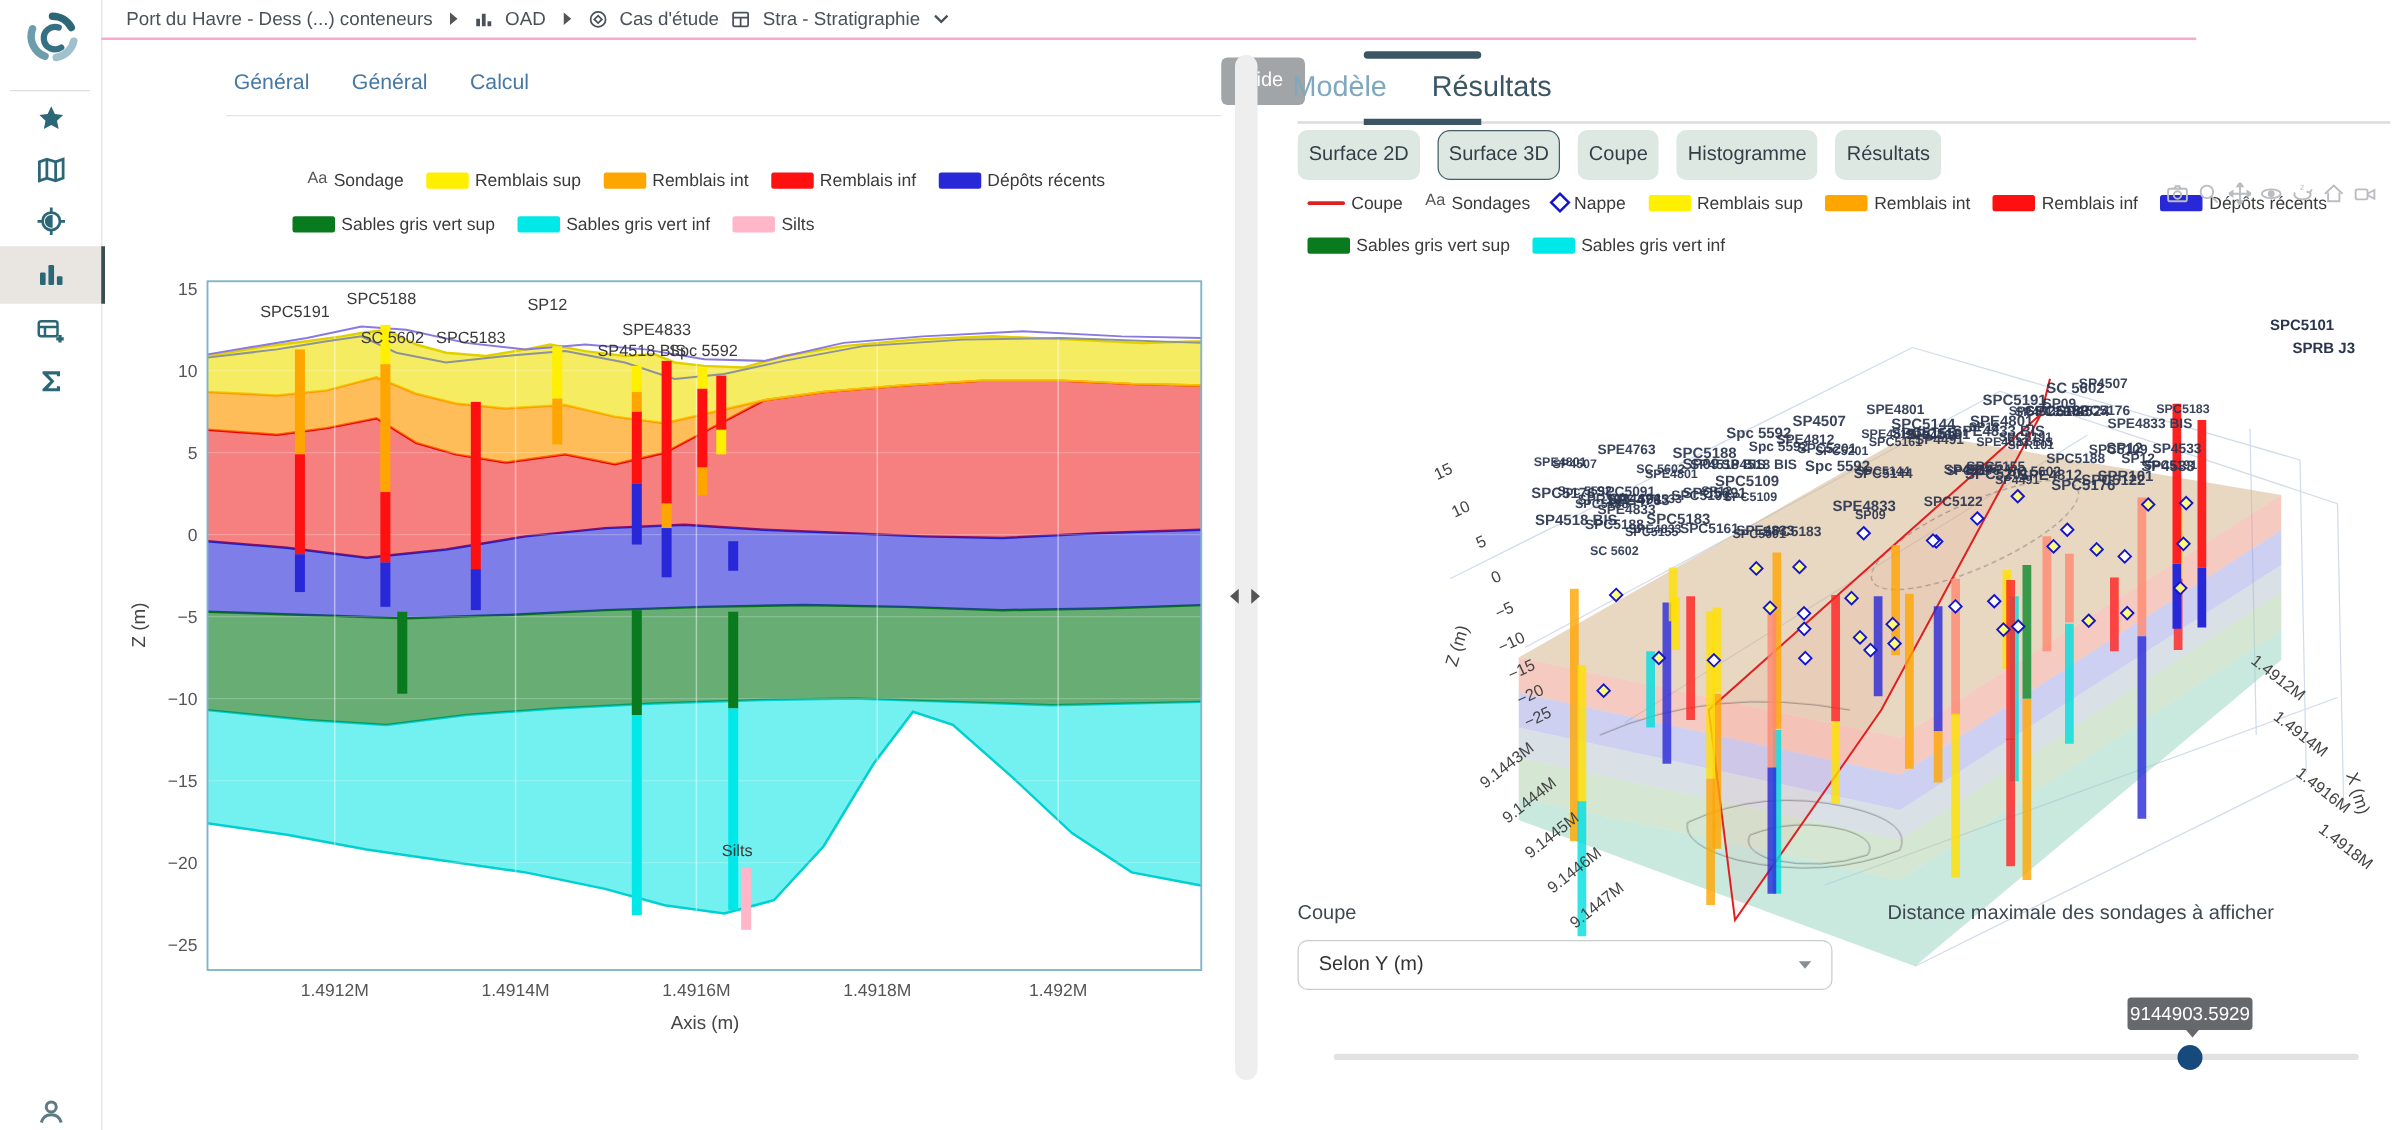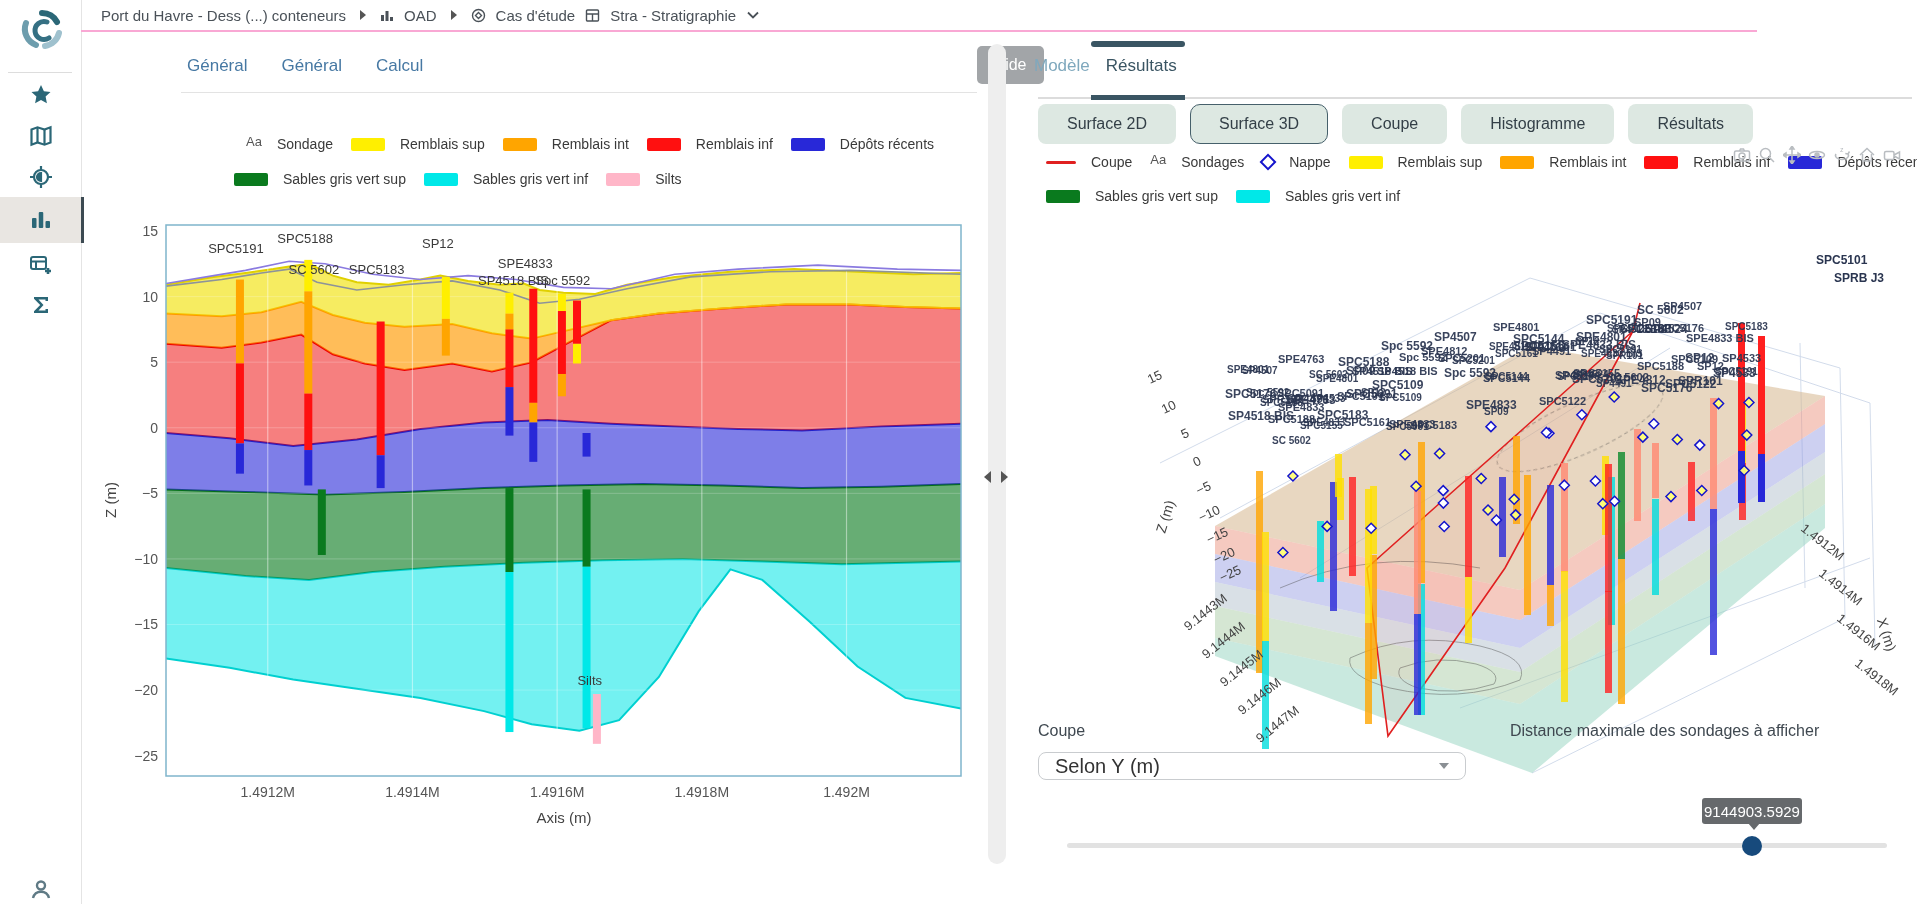--- a/index.html
+++ b/index.html
@@ -17,47 +17,47 @@
   .crumbs{position:absolute;left:20px;top:0;height:30px;display:flex;align-items:center;gap:10px;font-size:15px;color:#4a5158;white-space:nowrap;}
   .crumb-sep{width:0;height:0;border-left:6px solid #555;border-top:5px solid transparent;border-bottom:5px solid transparent;margin:0 4px;}
   .crumb-ico{display:inline-flex;color:#4a5158;}
   
   .lp-tabs{left:187px;top:56px;display:flex;gap:34px;font-size:17px;color:#4678a3;}
   .lp-tab{cursor:pointer;}
   .aide-btn{left:977px;top:46px;width:67px;height:38px;background:#a2a5a8;color:#fff;font-size:16px;
             border-radius:5px;display:flex;align-items:center;justify-content:center;cursor:pointer;}
   .lp-divider{left:181px;top:92px;width:796px;height:1px;background:#e3e3e3;}
   .lg-row{display:flex;align-items:center;gap:18px;font-size:14px;color:#3a3a3a;white-space:nowrap;}
-  .lg-item{display:flex;align-items:center;gap:15px;cursor:pointer;}
+  .lg-item{display:flex;align-items:center;gap:5px;cursor:pointer;}
   .sw{width:34px;height:13px;border-radius:2px;display:inline-block;}
   .lg-line{width:30px;height:3px;border-radius:2px;display:inline-block;}
   .lg-aa{font-size:13px;color:#555;transform:translateY(-3px);}
   .lg-diamond{width:8px;height:8px;border:2px solid #1414cc;background:#fff;transform:rotate(45deg);display:inline-block;}
   svg text{font-family:"Liberation Sans",sans-serif;}
   
   .splitter{left:988px;top:44px;width:18px;height:820px;background:#eee;border-radius:9px;cursor:col-resize;}
   .split-arrow-l{left:984px;top:471px;width:0;height:0;border-right:7px solid #555;border-top:6px solid transparent;border-bottom:6px solid transparent;}
   .split-arrow-r{left:1001px;top:471px;width:0;height:0;border-left:7px solid #555;border-top:6px solid transparent;border-bottom:6px solid transparent;}
   
-  .rp-tabs{left:1034px;top:56px;display:flex;gap:16px;font-size:17px;}
+  .rp-tabs{left:1034px;top:56px;display:flex;gap:36px;font-size:23px;}
   .rp-tab{color:#7fa8bd;cursor:pointer;}
   .rp-tab.active{color:#3a5563;}
   .rp-ind-top{left:1091px;top:41px;width:94px;height:6px;background:#3a5563;border-radius:3px;}
   .rp-line{left:1038px;top:97px;width:874px;height:2px;background:#dcdcdc;}
   .rp-ind-bot{left:1091px;top:95px;width:94px;height:5px;background:#3a5563;}
   .view-btns{left:1038px;top:104px;display:flex;gap:14px;}
-  .vbtn{height:38px;padding:0 28px;border-radius:8px;background:#dde8e2;color:#333f47;font-size:16px;
+  .vbtn{height:38px;padding:0 8px;border-radius:8px;background:#dde8e2;color:#333f47;font-size:16px;
         display:flex;align-items:center;justify-content:center;cursor:pointer;border:1.5px solid transparent;}
   .vbtn.selected{border:1.5px solid #46606b;border-radius:10px;}
   .modebar{left:1733px;top:146px;display:flex;gap:7px;color:#b9bdc1;}
   .modebar svg{width:18px;height:18px;cursor:pointer;}
   
   .ctl-label{font-size:16px;color:#3f4850;}
-  .select{left:1038px;top:752px;width:428px;height:28px;border:1px solid #c9cccf;border-radius:8px;
-          display:flex;align-items:center;font-size:20px;color:#333;padding:0 16px;box-sizing:border-box;cursor:pointer;}
+  .select{left:1038px;top:752px;width:428px;height:40px;border:1px solid #c9cccf;border-radius:8px;
+          display:flex;align-items:center;font-size:16px;color:#333;padding:0 16px;box-sizing:border-box;cursor:pointer;}
   .select .caret{margin-left:auto;width:0;height:0;border-top:6px solid #8a8f94;border-left:5px solid transparent;border-right:5px solid transparent;}
   .dist-input{left:1510px;top:752px;width:384px;height:42px;border:1px solid #c9cccf;border-radius:8px;
               font-size:16px;color:#333;padding:0 14px;box-sizing:border-box;font-family:"Liberation Sans",sans-serif;}
   .slider-track{left:1067px;top:843px;width:820px;height:5px;background:#e2e2e2;border-radius:3px;cursor:pointer;}
   .slider-handle{left:1742px;top:836px;width:20px;height:20px;border-radius:50%;background:#174a7c;cursor:grab;}
   .slider-tip{left:1702px;top:798px;width:100px;height:26px;background:#66696c;border-radius:3px;color:#fff;
               font-size:15px;display:flex;align-items:center;justify-content:center;}
   .slider-tip:after{content:"";position:absolute;left:46px;bottom:-6px;width:0;height:0;
                     border-top:7px solid #66696c;border-left:6px solid transparent;border-right:6px solid transparent;}
 </style>

